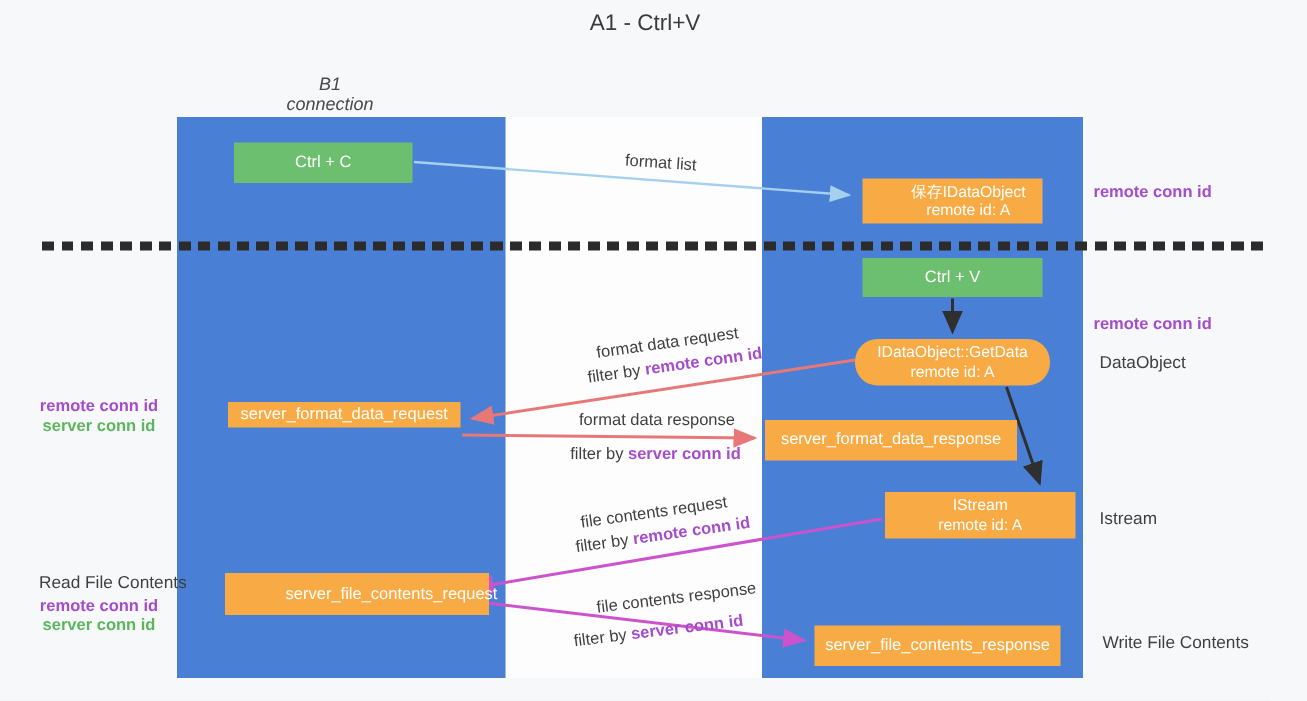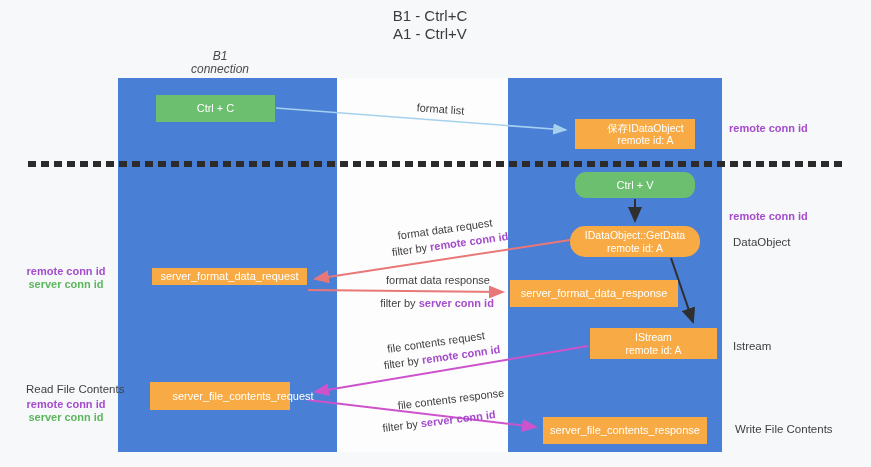--- a/index.html
+++ b/index.html
@@ -36,21 +36,20 @@
   .ln-rd{stroke:var(--red);stroke-width:2;}
   .ln-mg{stroke:var(--magenta);stroke-width:2;}
   .mk-lb{fill:var(--lightblue);} .mk-bk{fill:#2f2f2f;} .mk-rd{fill:var(--red);} .mk-mg{fill:var(--magenta);}
 </style>
 </head>
 <body>
 
 <div class="stage">
 
   <div class="abs title">
-    <div>B1 - Ctrl+C</div>
     <div>A1 - Ctrl+V</div>
   </div>
 
   <div class="abs colhead" style="left:160px;top:50px;font-style:italic;">
     <div>B1</div>
     <div>connection</div>
   </div>
 
   <div class="abs midpanel" style="left:337px;top:78px;width:171px;height:374px;"></div>
   <div class="abs lane" style="left:118px;top:78px;width:219px;height:374px;"></div>
@@ -84,21 +83,21 @@
 
   <div class="abs nodebox greenbox" style="left:156px;top:95px;width:119px;height:27px;">
     <div>Ctrl + C</div>
   </div>
 
   <div class="abs nodebox orangebox" style="left:575px;top:119px;width:120px;height:30px;font-size:10.5px;line-height:12px;padding-left:21px;">
     <div>保存IDataObject</div>
     <div>remote id: A</div>
   </div>
 
-  <div class="abs nodebox greenbox" style="left:575px;top:172px;width:120px;height:26px;border-radius:11px;">
+  <div class="abs nodebox greenbox" style="left:575px;top:172px;width:120px;height:26px;">
     <div>Ctrl + V</div>
   </div>
 
   <div class="abs nodebox orangebox" style="left:570px;top:226px;width:130px;height:31px;font-size:10.5px;line-height:13px;border-radius:15px;">
     <div>IDataObject::GetData</div>
     <div>remote id: A</div>
   </div>
 
   <div class="abs nodebox orangebox" style="left:152px;top:268px;width:155px;height:17px;">
     <div>server_format_data_request</div>
@@ -106,21 +105,21 @@
 
   <div class="abs nodebox orangebox" style="left:510px;top:280px;width:168px;height:27px;">
     <div>server_format_data_response</div>
   </div>
 
   <div class="abs nodebox orangebox" style="left:590px;top:328px;width:127px;height:31px;font-size:10.5px;line-height:13px;">
     <div>IStream</div>
     <div>remote id: A</div>
   </div>
 
-  <div class="abs nodebox orangebox" style="left:150px;top:382px;width:140px;height:28px;padding-left:46px;">
+  <div class="abs nodebox orangebox" style="left:150px;top:382px;width:176px;height:28px;padding-left:46px;">
     <div>server_file_contents_request</div>
   </div>
 
   <div class="abs nodebox orangebox" style="left:543px;top:417px;width:164px;height:27px;">
     <div>server_file_contents_response</div>
   </div>
 
   <div class="abs sidelabel purpletx" style="left:729px;top:122px;">remote conn id</div>
   <div class="abs sidelabel purpletx" style="left:729px;top:210px;">remote conn id</div>
   <div class="abs blacklabel" style="left:733px;top:236px;">DataObject</div>

